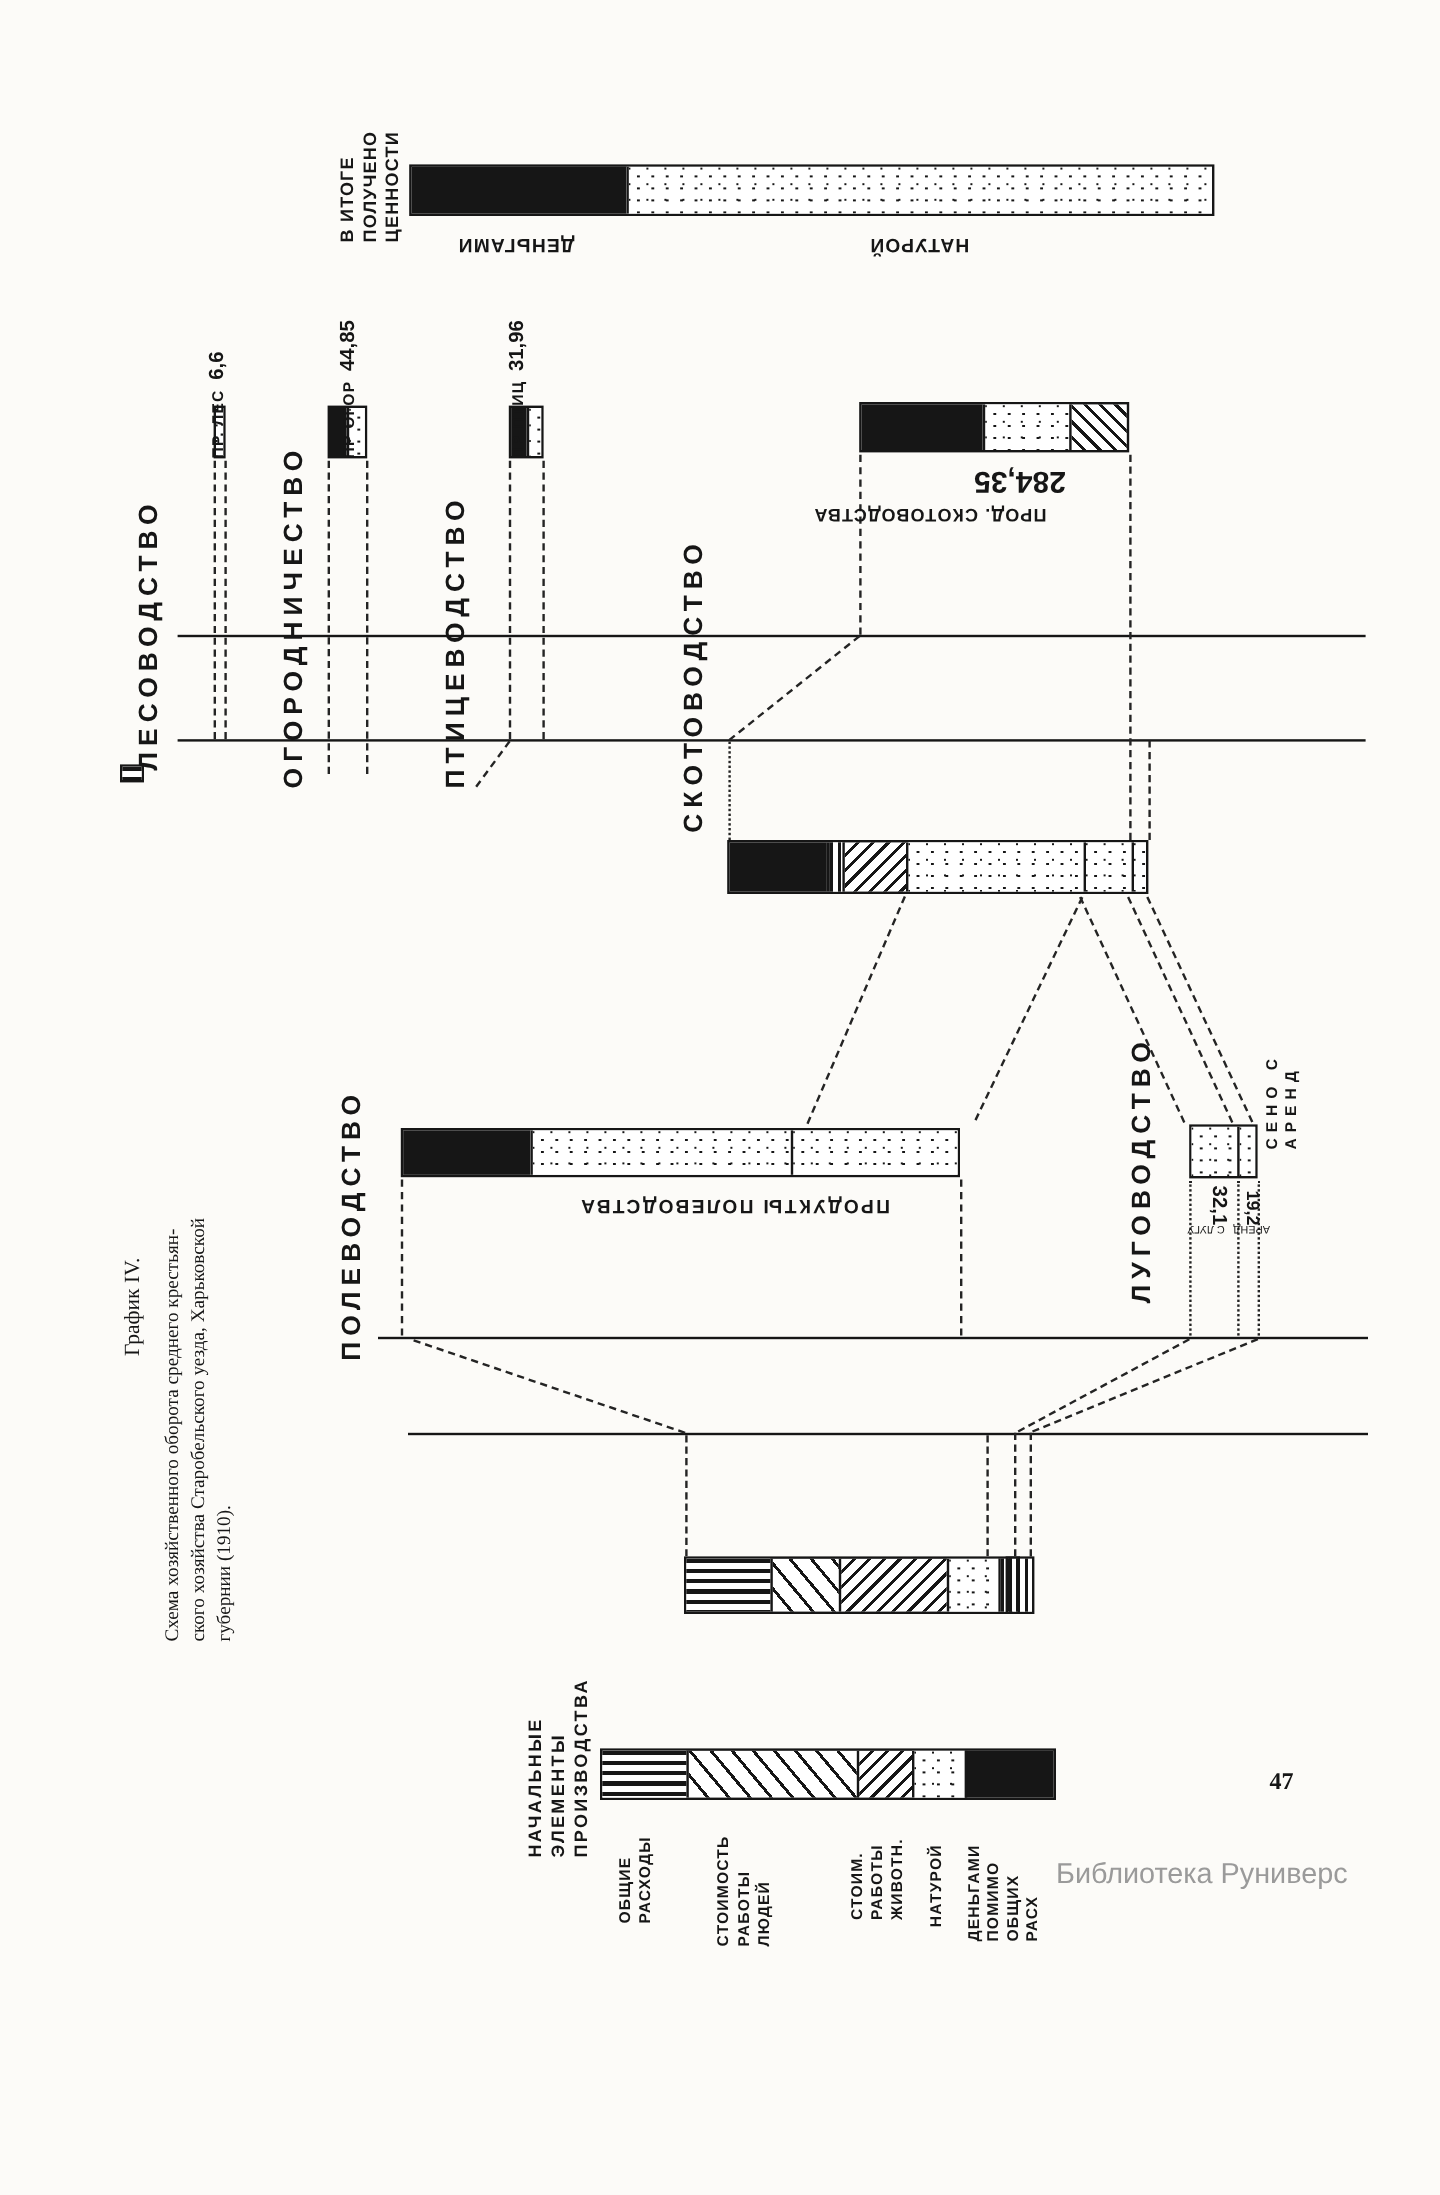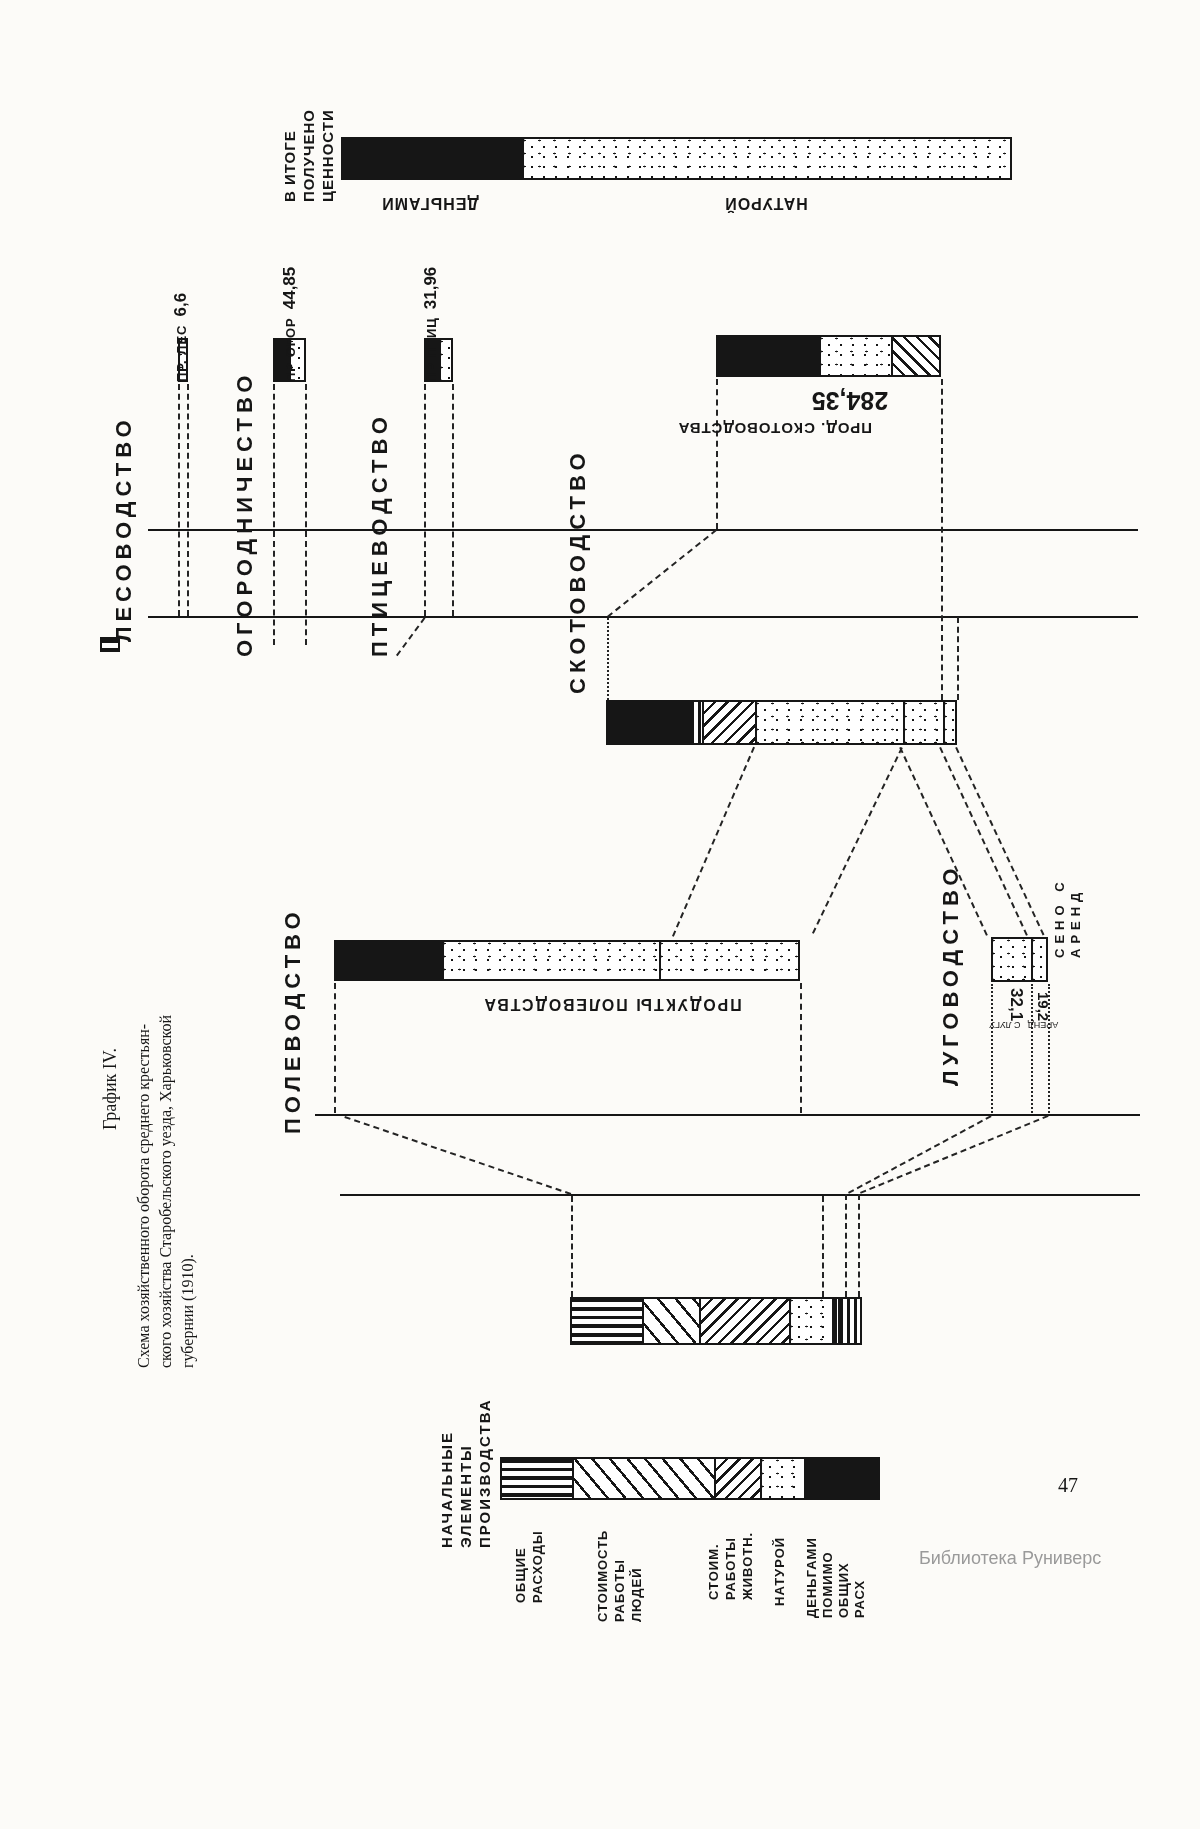--- a/index.html
+++ b/index.html
@@ -181,14 +181,14 @@
 <div class="vtext legl" style="left:804px;top:1618px;line-height:16px">ДЕНЬГАМИ
 ПОМИМО
 ОБЩИХ
 РАСХ</div>
 
 <div class="vtext serif" style="left:99px;top:1130px;font-size:18px">График IV.</div>
 <div class="vtext serif" style="left:133px;top:1368px;font-size:16px;line-height:22px">Схема хозяйственного оборота среднего крестьян-
 ского хозяйства Старобельского уезда, Харьковской
 губернии (1910).</div>
 
-<div class="serif" style="position:absolute;left:1058px;top:1474px;font-size:20px;font-weight:400">47</div>
-<div style="position:absolute;left:919px;top:1548px;font-size:18px;color:#9a9a9a">Библиотека Руниверс</div>
+<div class="serif" style="position:absolute;left:1058px;top:1474px;font-size:20px;font-weight:700">47</div>
+<div style="position:absolute;left:880px;top:1548px;font-size:24px;color:#9a9a9a">Библиотека Руниверс</div>
 
 </body></html>

